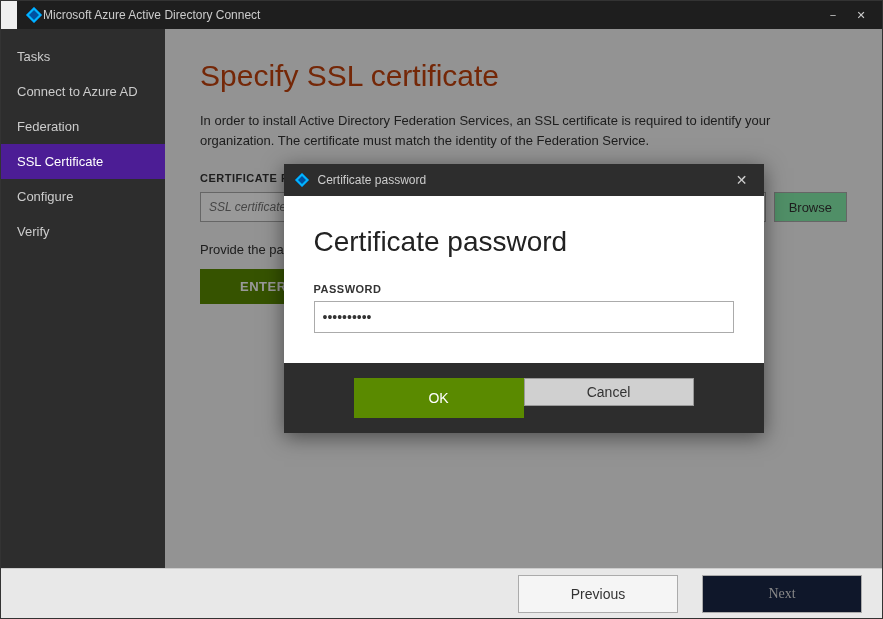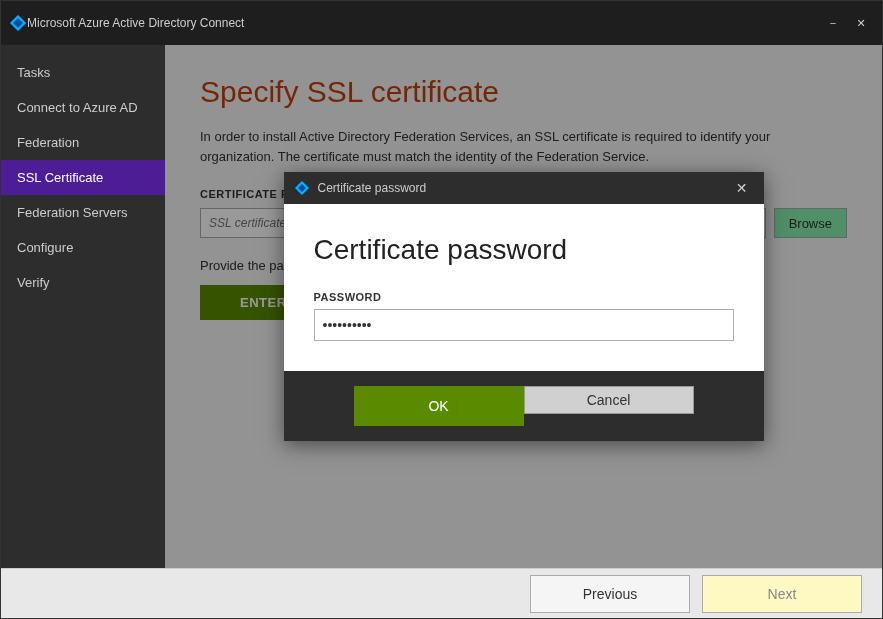--- a/index.html
+++ b/index.html
@@ -10,25 +10,26 @@
       height: 619px;
       background: #f0f0f0;
       display: flex;
       flex-direction: column;
       border: 1px solid #333;
     }
 
     .titlebar {
       background: #1e1e1e;
       color: #fff;
-      height: 44px;
+      height: 28px;
       display: flex;
       align-items: center;
       padding: 0 8px;
       flex-shrink: 0;
+      margin-left: 16px;
     }
 
     .titlebar-title {
       flex: 1;
       font-size: 12px;
       color: #ccc;
     }
 
     .titlebar-controls {
       display: flex;
@@ -170,41 +171,42 @@
 
     
     .footer {
       background: #e8e8e8;
       border-top: 1px solid #ccc;
       height: 50px;
       display: flex;
       align-items: center;
       justify-content: flex-end;
       padding: 12px 20px;
-      gap: 12px;
+      gap: 24px;
       flex-shrink: 0;
     }
 
     .footer-btn {
       width: 160px;
       height: 38px;
       font-size: 14px;
       cursor: pointer;
       border: 1px solid #ababab;
     }
 
     .footer-btn.prev {
       background: #f5f5f5;
       color: #333;
     }
 
     .footer-btn.next {
-      background: #fef9c3;
+      background: #0f172a;
       color: #888;
       cursor: not-allowed;
+      font-family: Liberation Serif, serif;
     }
 
     
     .modal-overlay {
       position: absolute;
       top: 0; left: 0; right: 0; bottom: 0;
       background: rgba(0,0,0,0.4);
       display: flex;
       align-items: center;
       justify-content: center;
@@ -342,23 +344,20 @@
       <div class="sidebar-item">
         <span>Connect to Azure AD</span>
       </div>
       <div class="sidebar-item">
         <span>Federation</span>
       </div>
       <div class="sidebar-item active">
         <span>SSL Certificate</span>
       </div>
       <div class="sidebar-item">
-        <span>Federation Servers</span>
-      </div>
-      <div class="sidebar-item">
         <span>Configure</span>
       </div>
       <div class="sidebar-item">
         <span>Verify</span>
       </div>
     </div>
 
     <div class="content-area">
       <h1 class="page-title">Specify SSL certificate</h1>
       <p class="description">In order to install Active Directory Federation Services, an SSL certificate is required to identify your organization. The certificate must match the identity of the Federation Service.</p>

